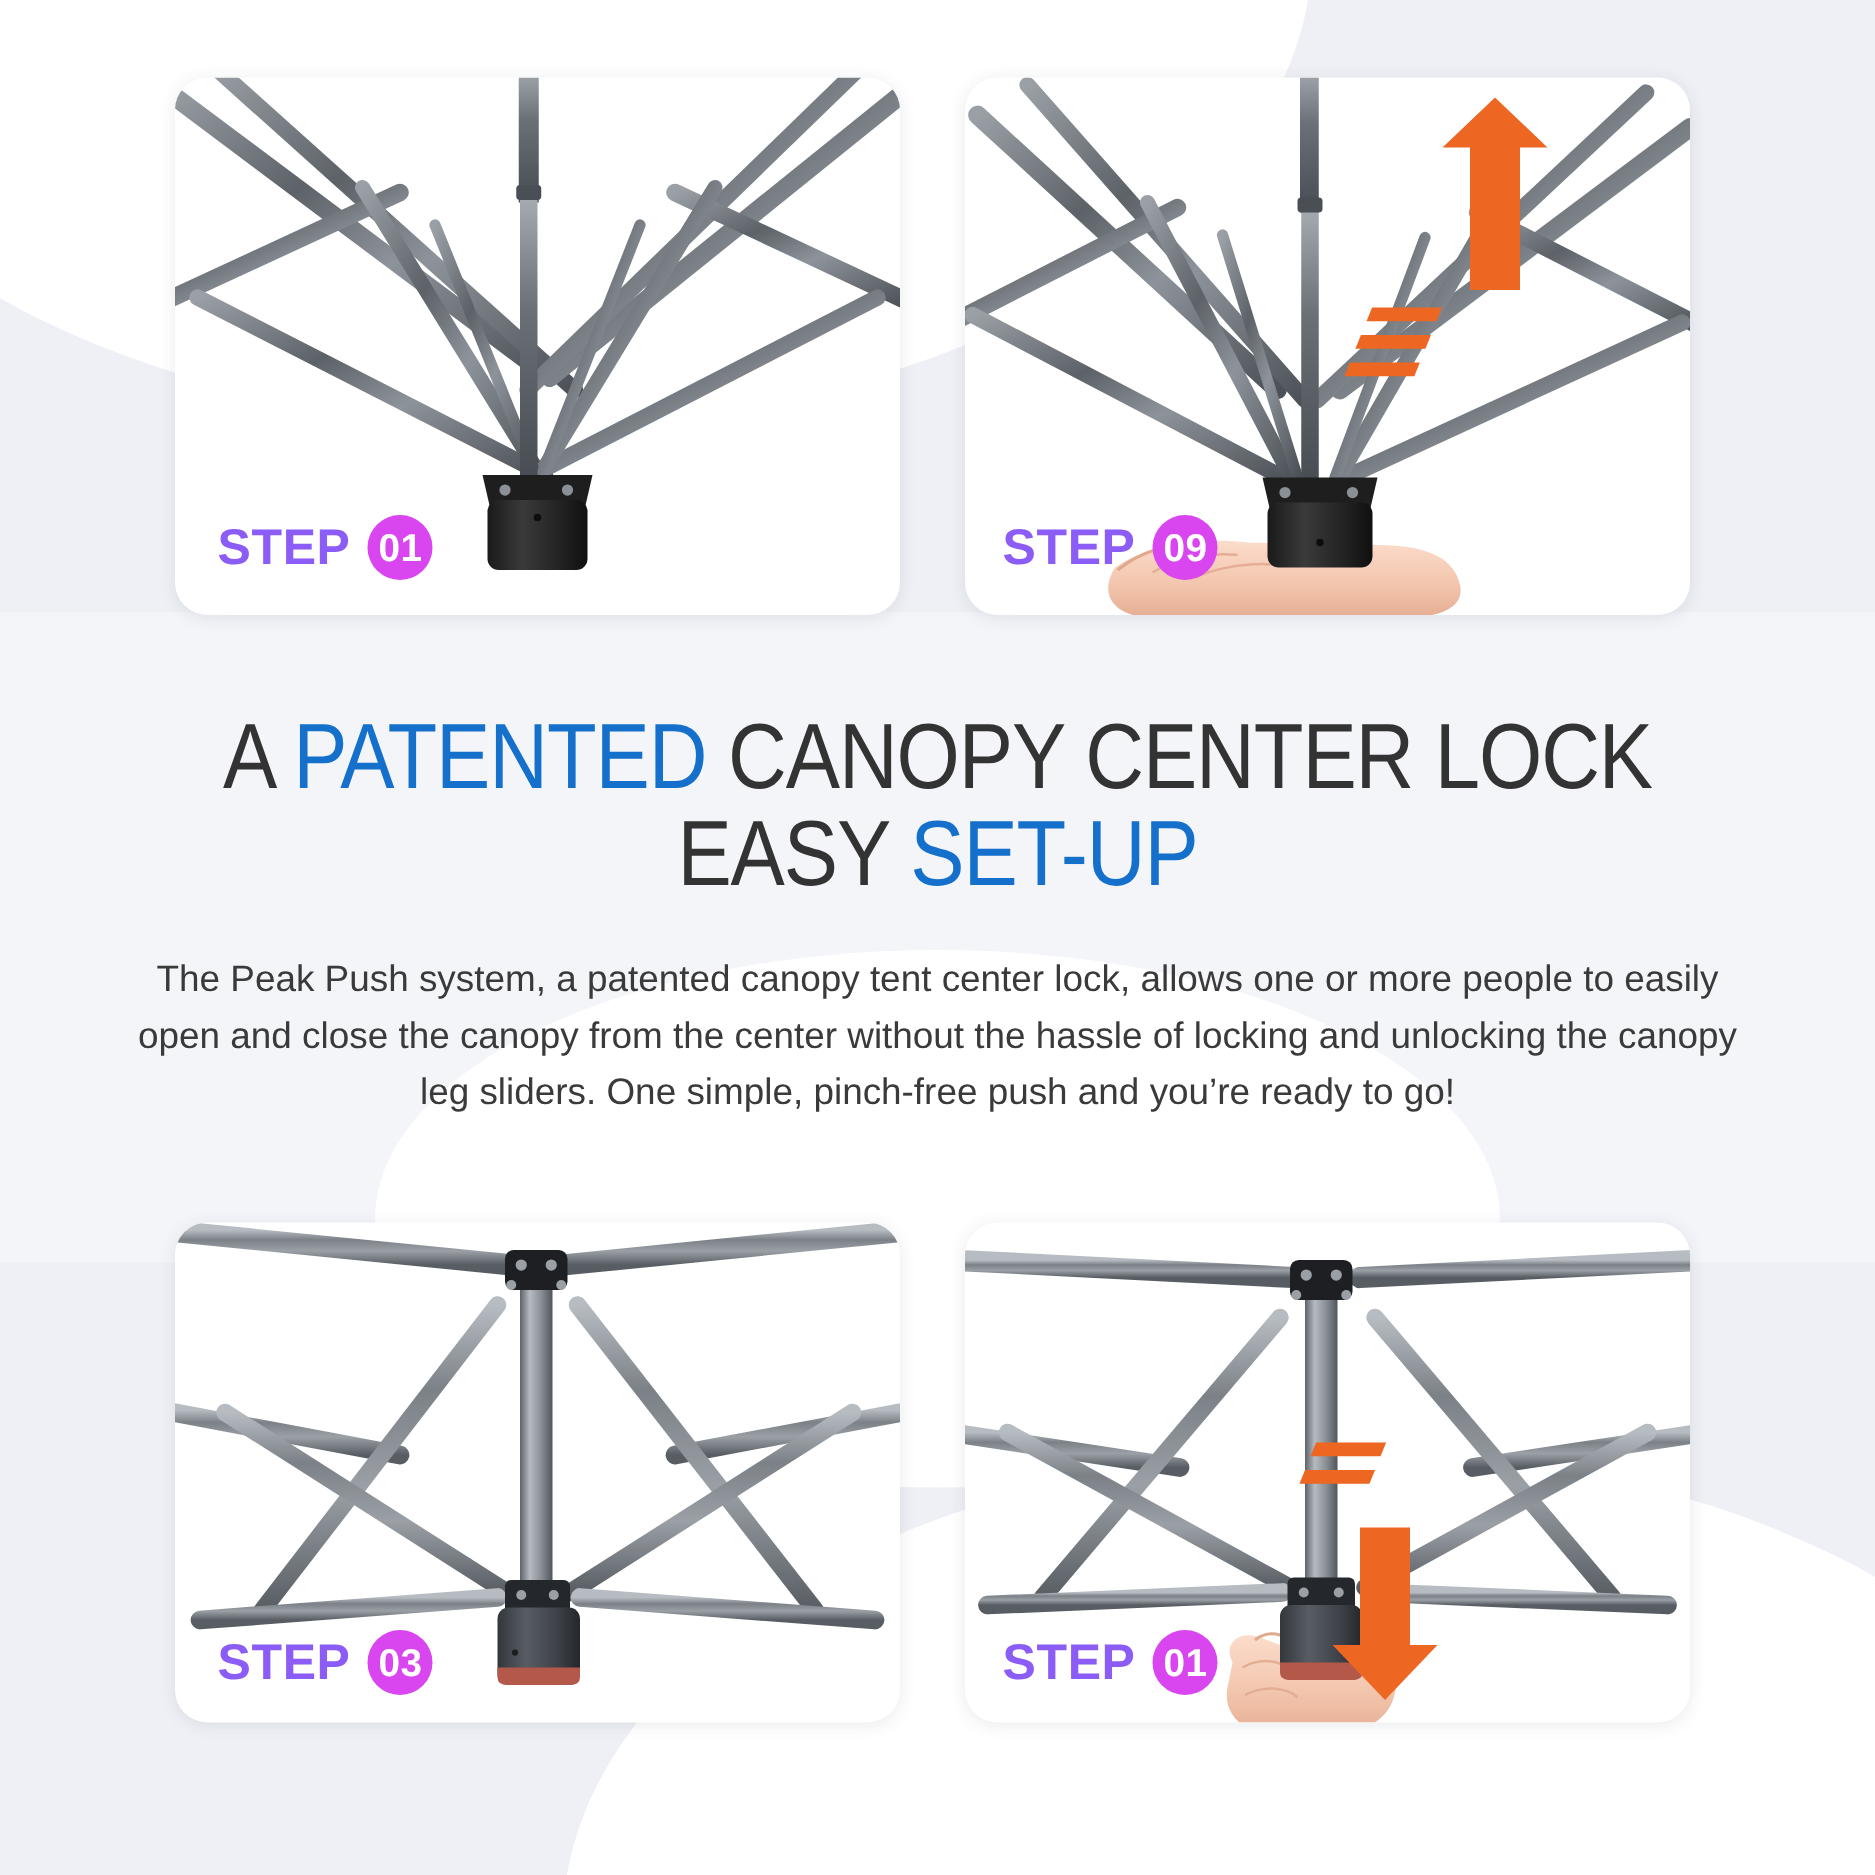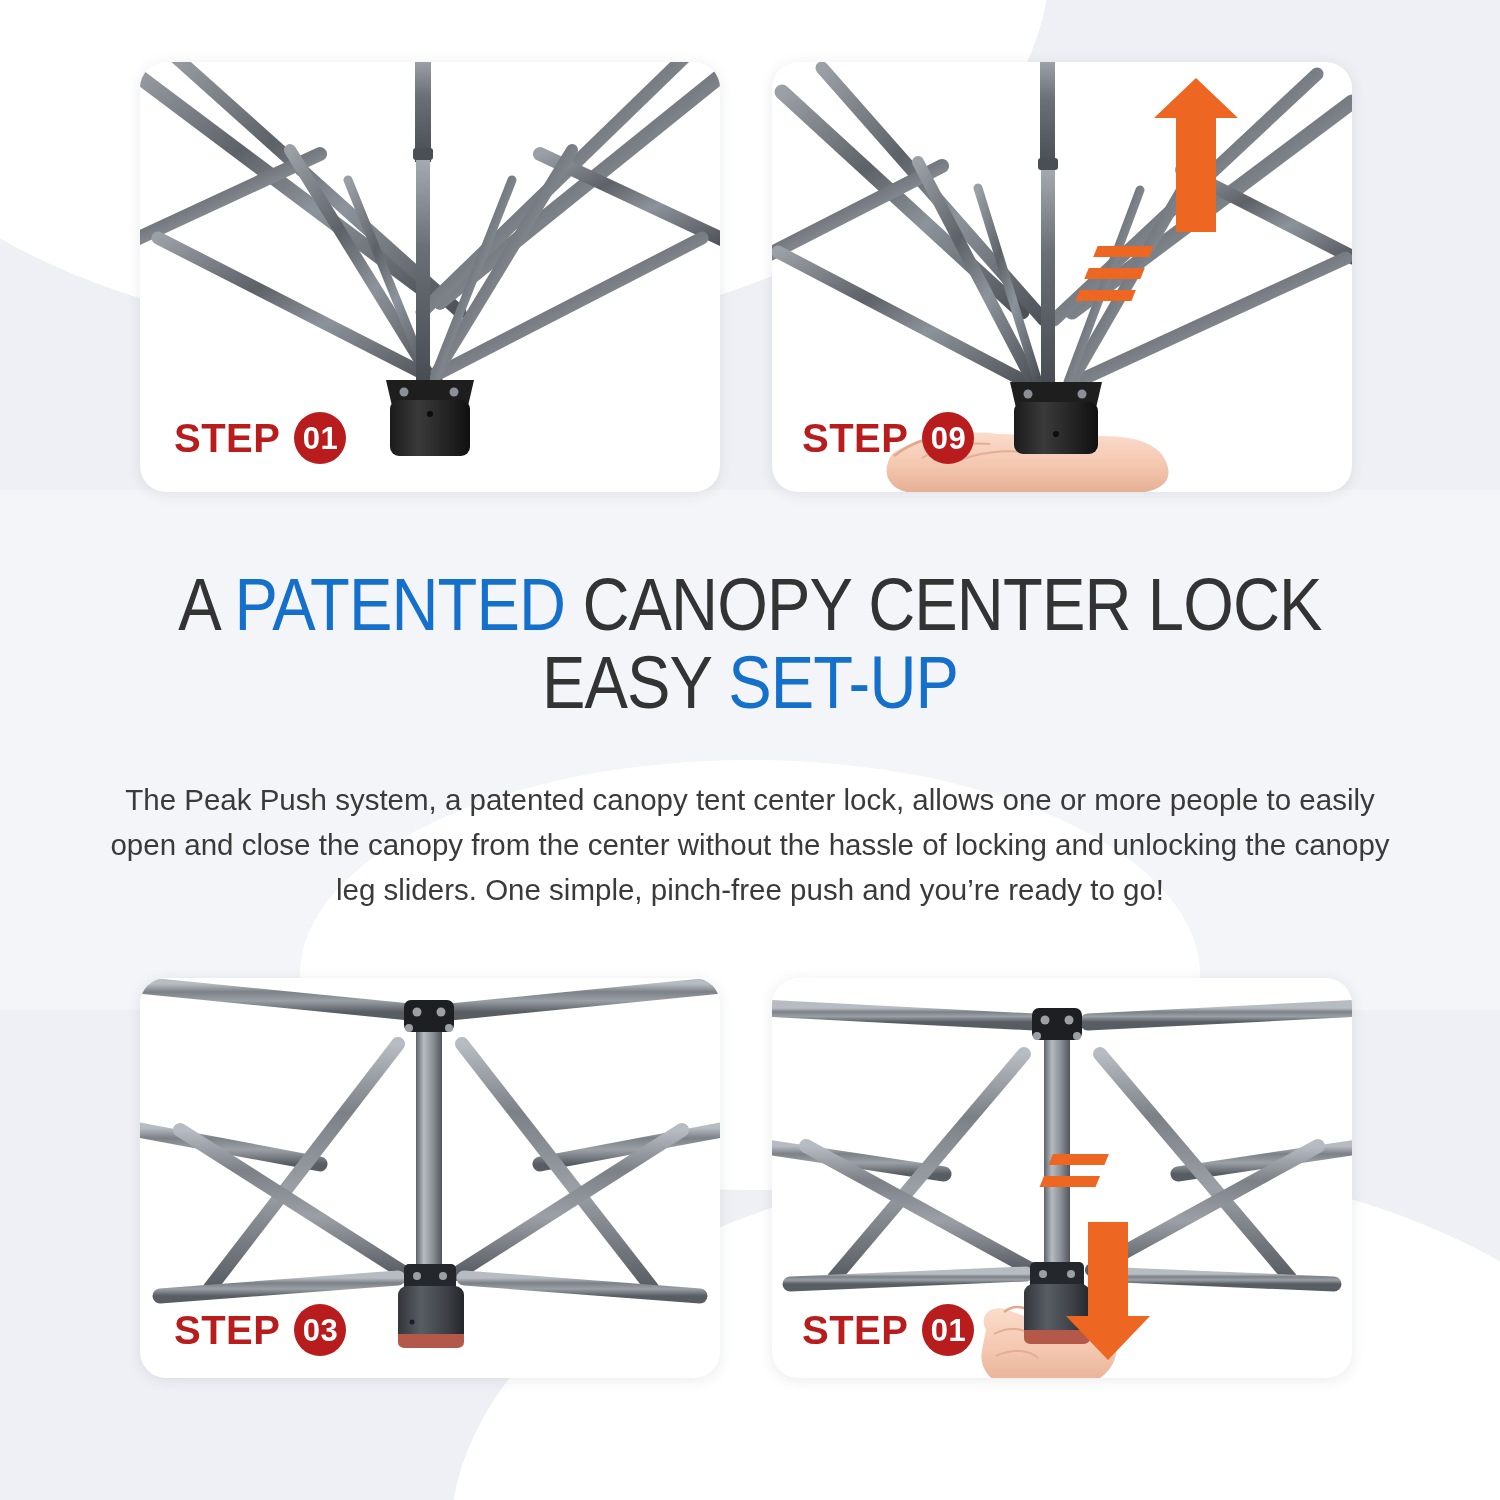--- a/index.html
+++ b/index.html
@@ -30,46 +30,46 @@
 
   .panel svg{position:absolute;inset:0;width:100%;height:100%;display:block;}
 
   
   .step-badge{position:absolute;display:flex;align-items:center;gap:14px;}
   .p1 .step-badge,.p3 .step-badge{left:34px;}
   .p2 .step-badge,.p4 .step-badge{left:30px;}
   .p1 .step-badge,.p2 .step-badge{bottom:28px;}
   .p3 .step-badge,.p4 .step-badge{bottom:22px;}
   .step-word{
-    font-size:40px;font-weight:bold;color:#b91c1c;letter-spacing:.5px;
+    font-size:40px;font-weight:bold;color:#8b5cf6;letter-spacing:.5px;
     line-height:1;font-family:"Liberation Sans","DejaVu Sans",sans-serif;
   }
   .step-circle{
-    width:52px;height:52px;border-radius:50%;background:#b91c1c;
+    width:52px;height:52px;border-radius:50%;background:#d946ef;
     display:flex;align-items:center;justify-content:center;
     color:#ffffff;font-size:31px;font-weight:bold;line-height:1;
     letter-spacing:.5px;
   }
 
   
   .headline{
     position:absolute;left:0;right:0;top:566px;text-align:center;
     font-weight:normal;color:#333333;line-height:1.06;
     font-size:74px;letter-spacing:-1px;
   }
   .hl-line{display:block;white-space:nowrap;transform:scaleX(.88);}
   .hl-blue{color:#1570cc;}
 
   
   .body-copy{
     position:absolute;left:92px;width:1316px;top:762px;
     text-align:center;color:#3a3a3a;
     font-size:29.5px;line-height:1.52;
   }
-  .body-copy p{margin:16px;}
+  .body-copy p{margin:0;}
 </style>
 </head>
 <body>
 
 <div id="stage">
 
   <div class="bg-band"></div>
   <div class="bg-arc arc-tl"></div>
   <div class="bg-arc arc-br"></div>
   <div class="bg-arc arc-mid"></div>

